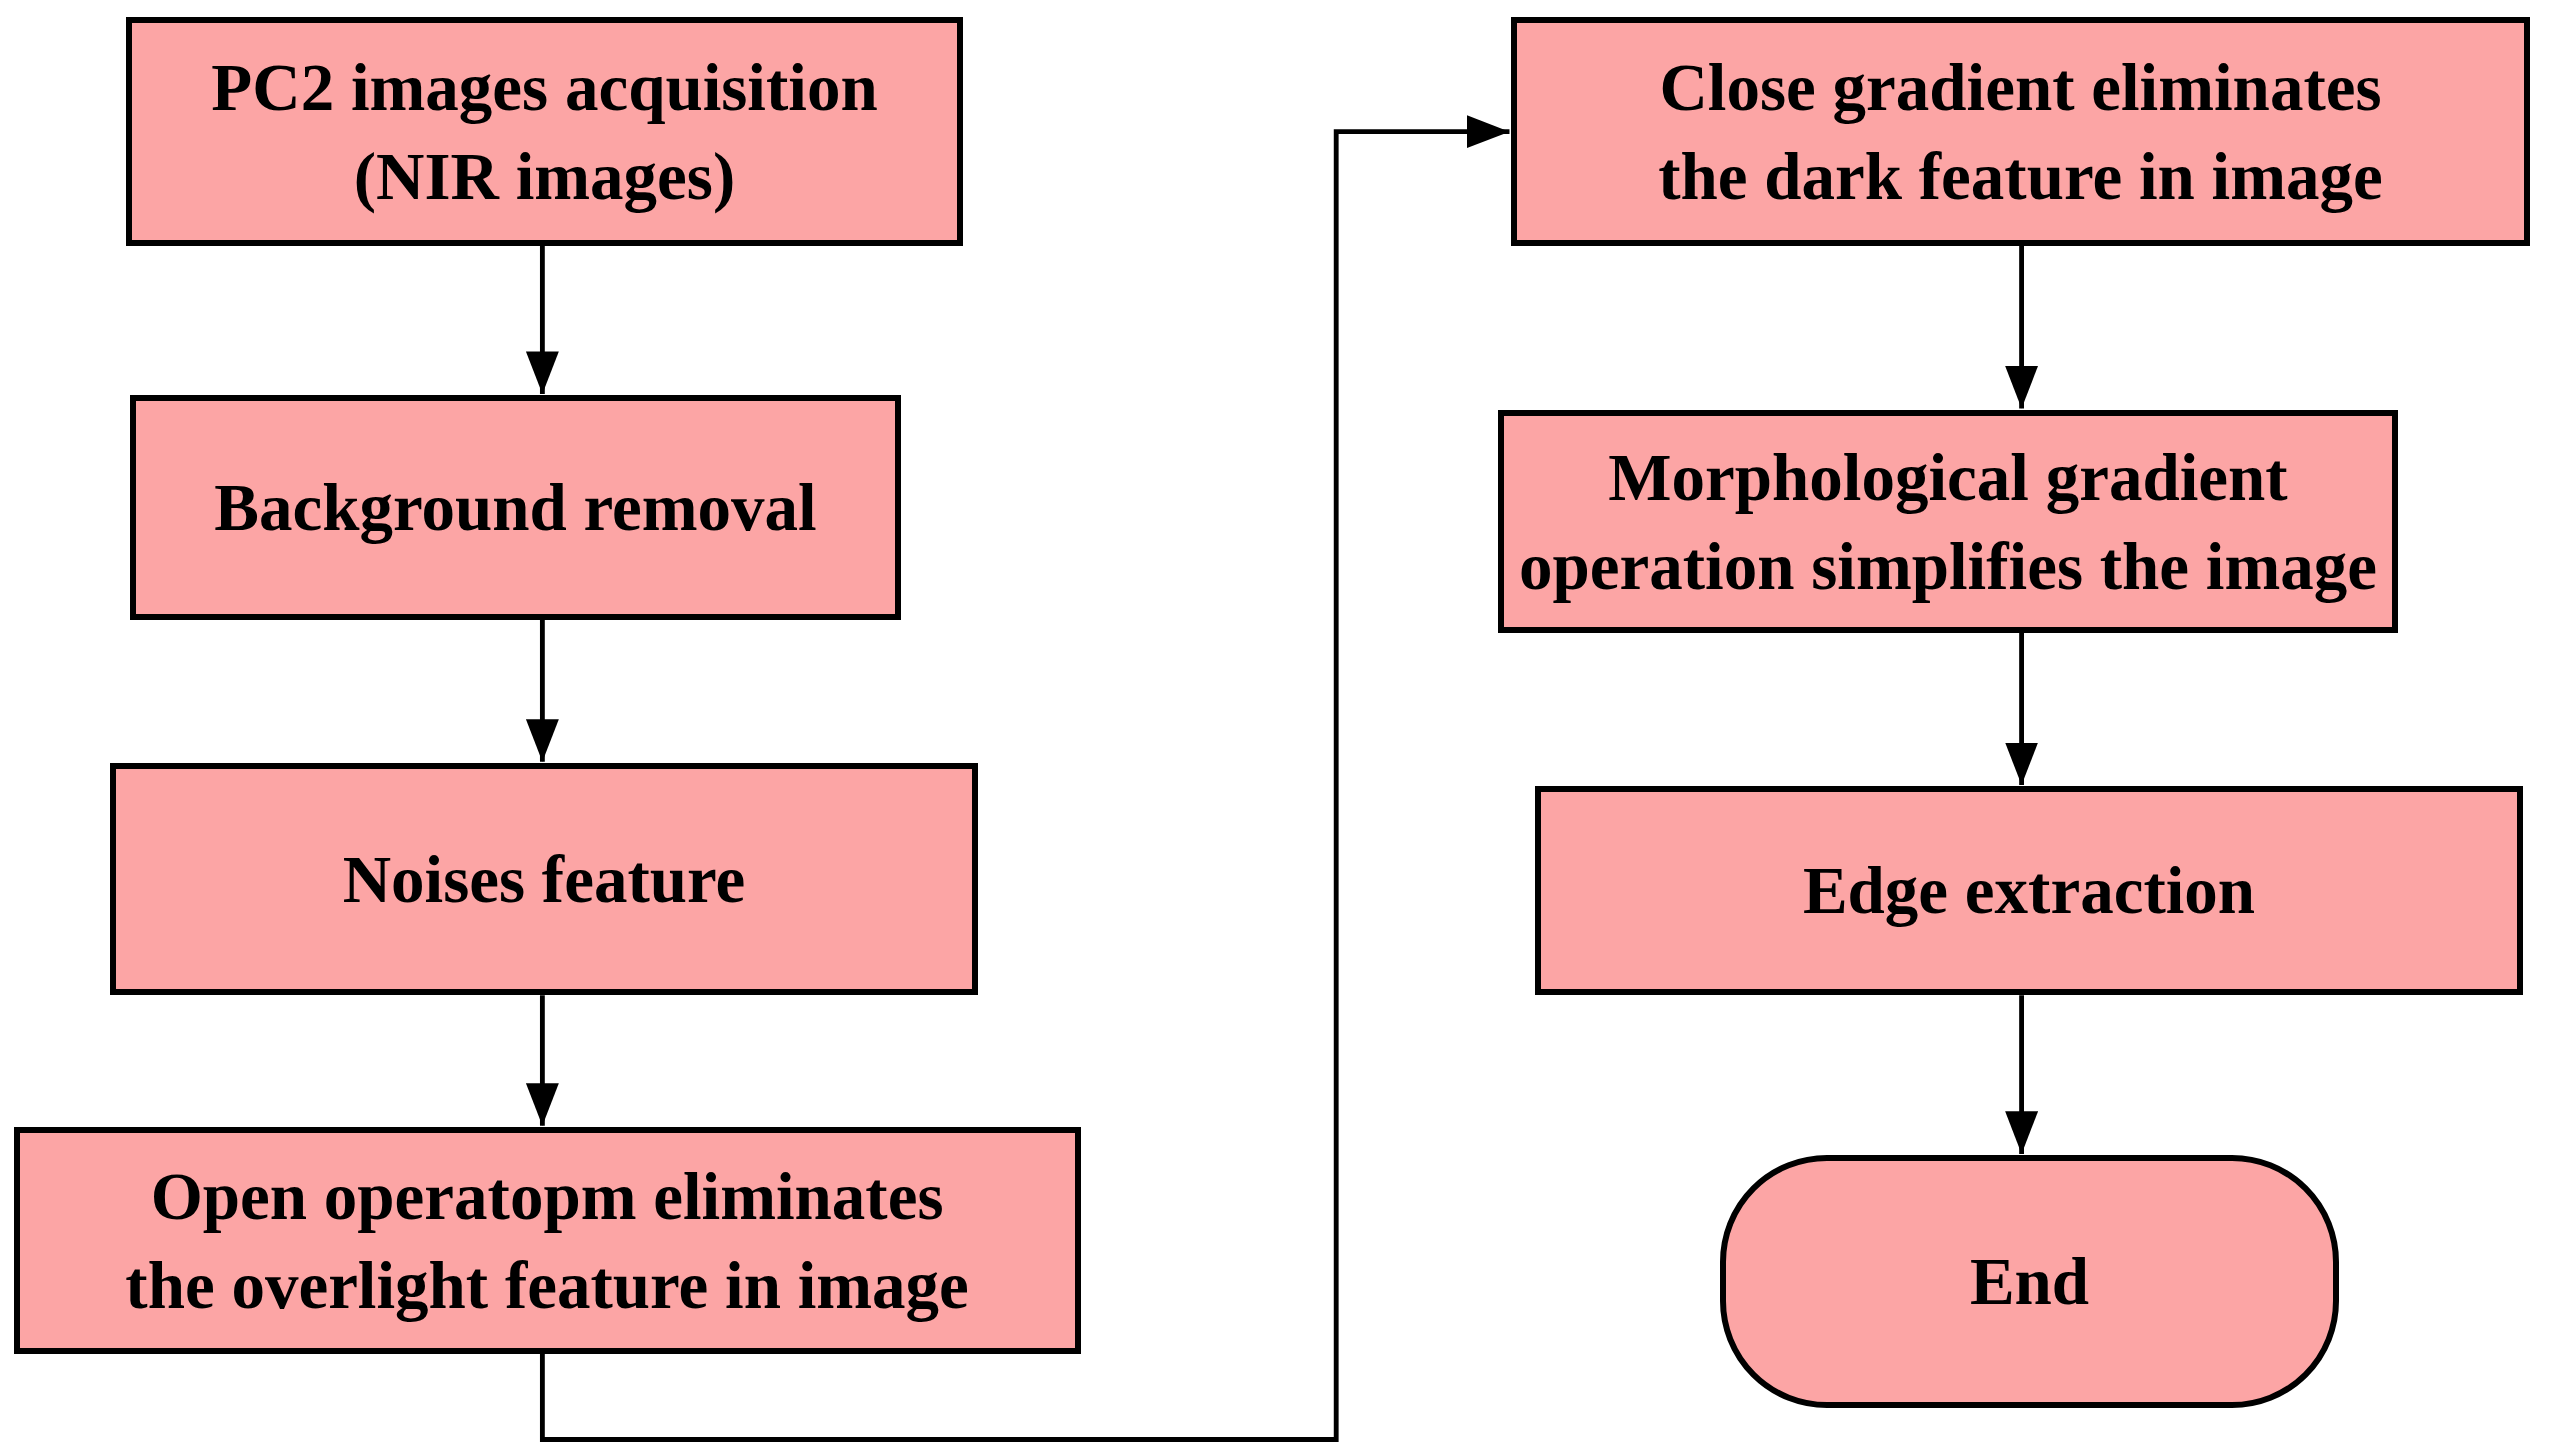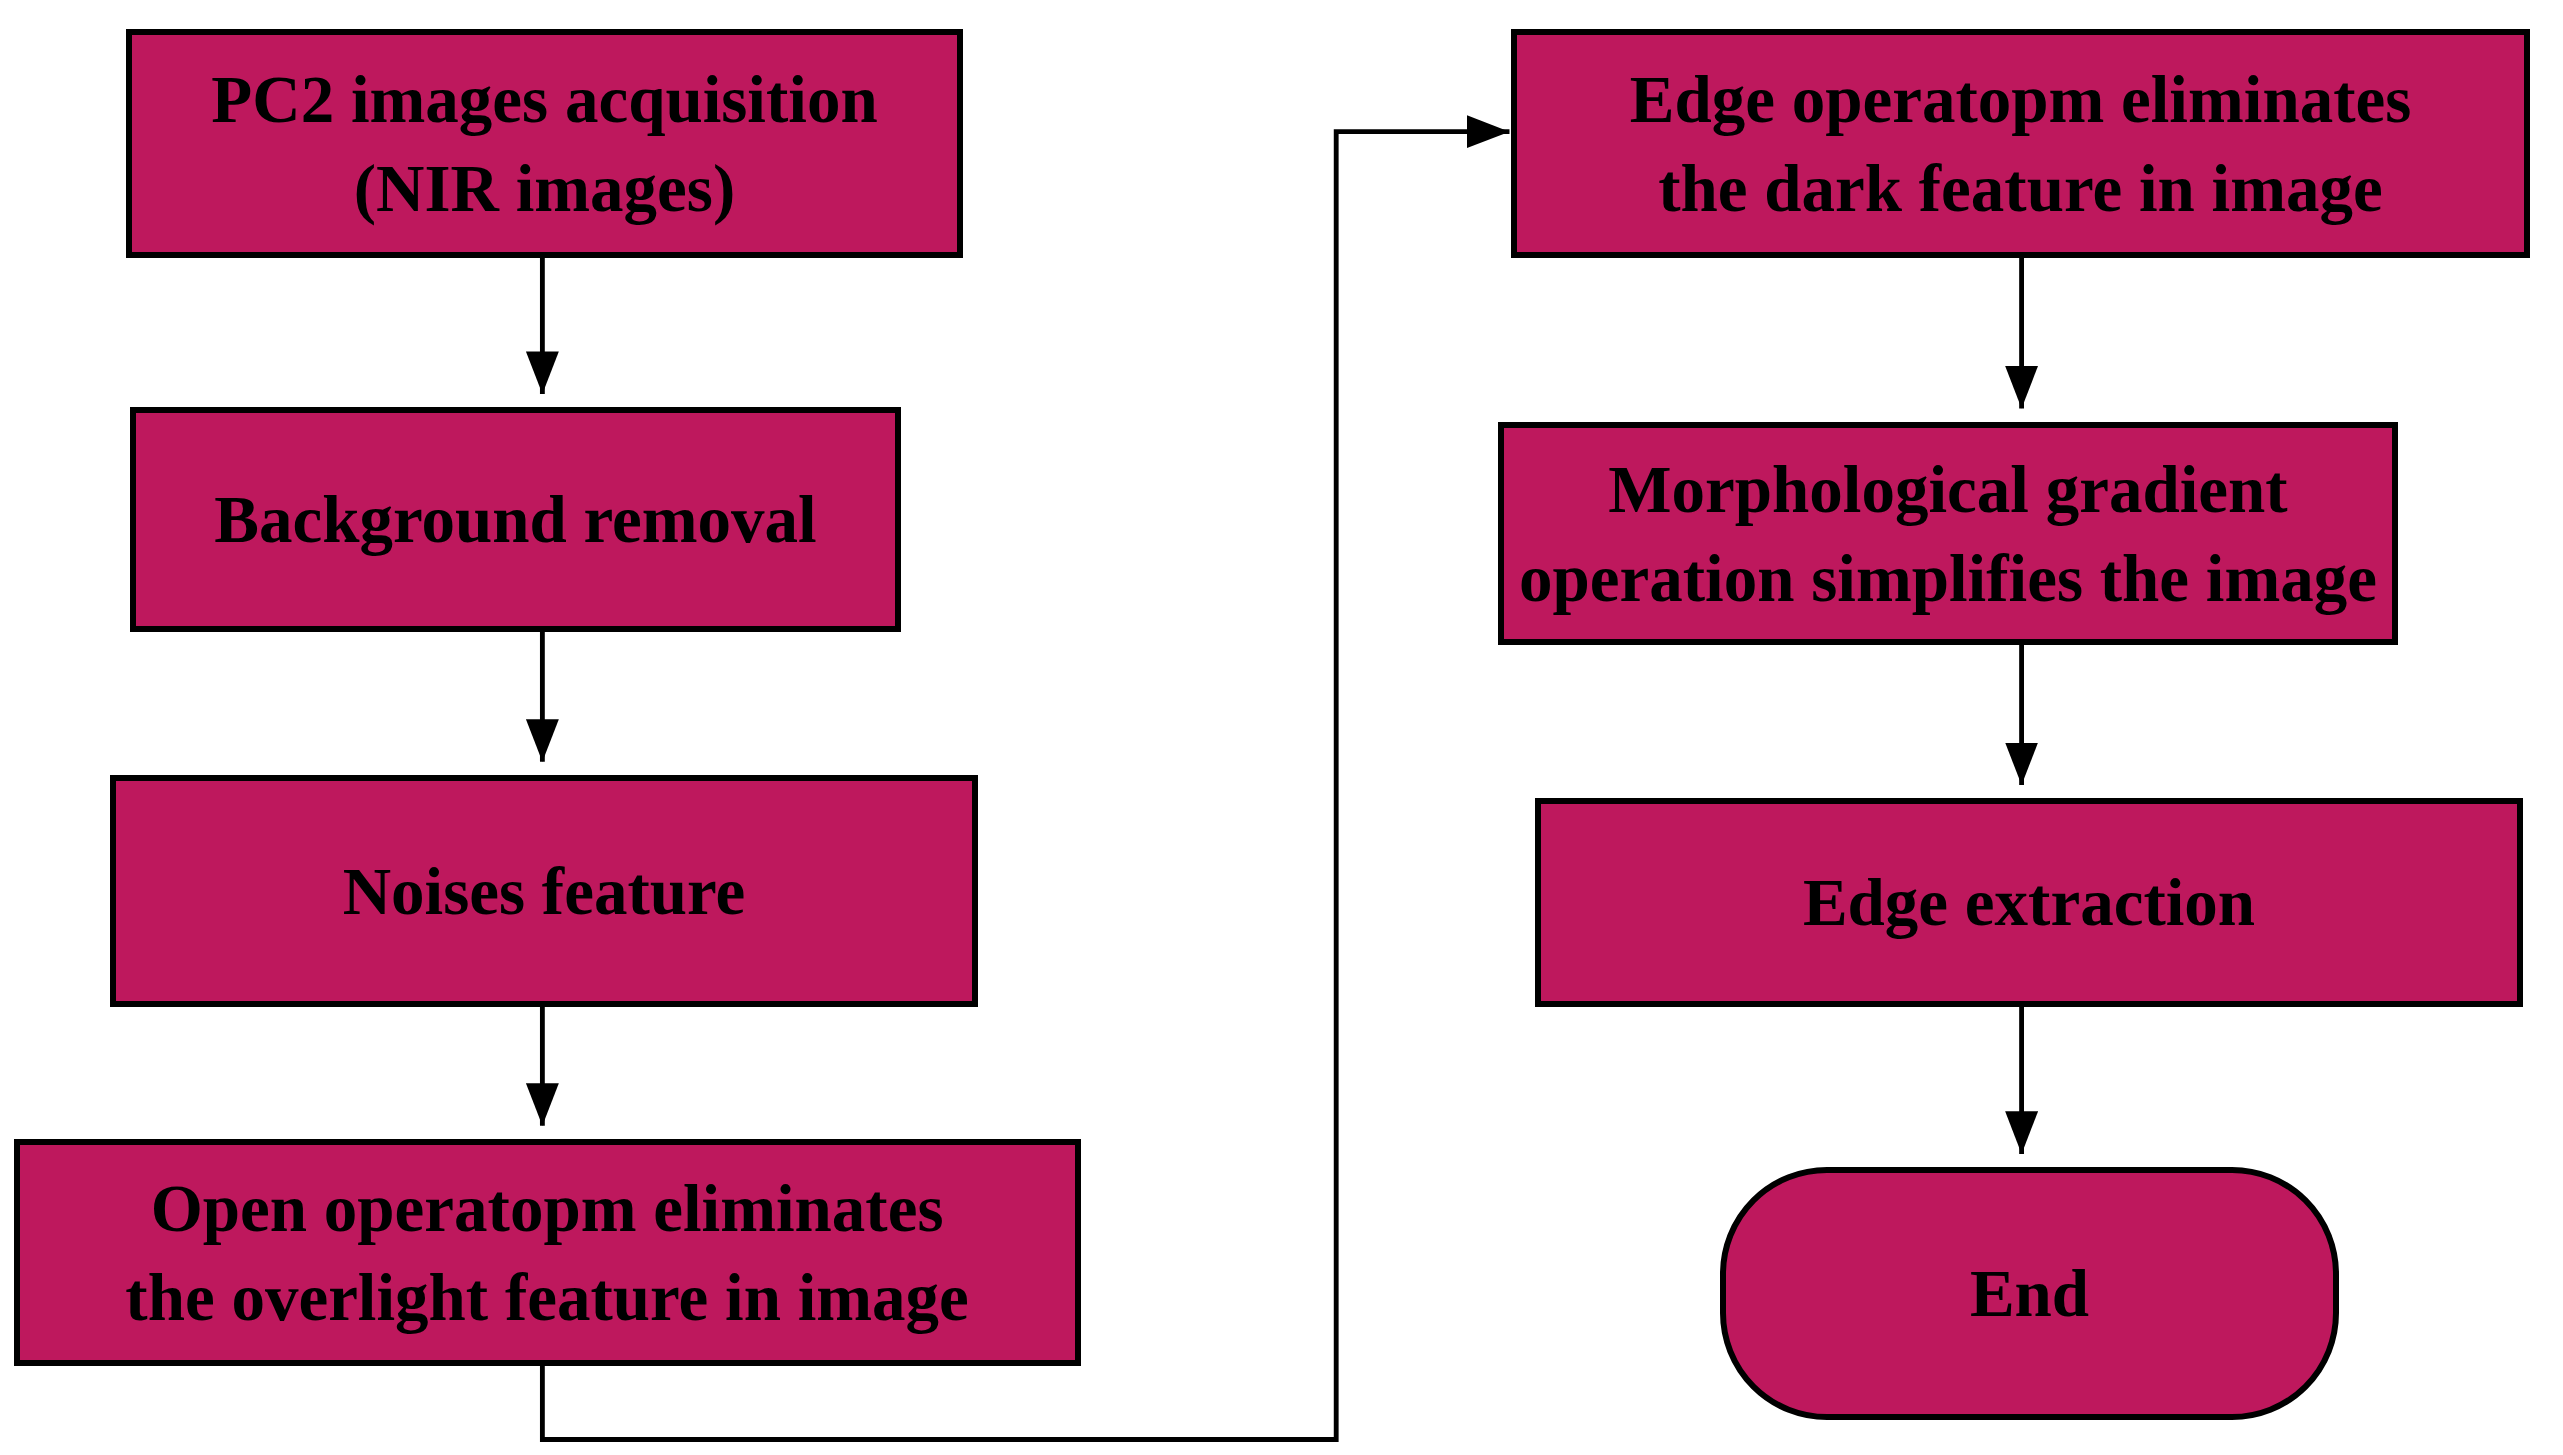--- a/index.html
+++ b/index.html
@@ -18,32 +18,31 @@
   .edges-layer {
     position: absolute;
     left: 0;
     top: 0;
     width: 2563px;
     height: 1455px;
   }
   .node {
     position: absolute;
     box-sizing: border-box;
-    background: #be185d;
+    background: #fca5a5;
     border: 6.8px solid #000000;
     color: #000000;
     display: flex;
     flex-direction: column;
     align-items: center;
     justify-content: center;
     text-align: center;
     font-weight: bold;
     font-size: 67px;
     line-height: 1.32;
-    margin-top: 12px;
   }
   .node span {
     display: block;
     white-space: nowrap;
   }
   .node.rounded {
     border-radius: 107px;
   }
 </style>
 </head>
@@ -78,21 +77,21 @@
   <div class="node" style="left:110px; top:763px; width:868px; height:232px;">
     <span>Noises feature</span>
   </div>
 
   <div class="node" style="left:13.6px; top:1127px; width:1067px; height:227px;">
     <span>Open operatopm eliminates</span>
     <span>the overlight feature in image</span>
   </div>
 
   <div class="node" style="left:1511px; top:17.4px; width:1019px; height:229px;">
-    <span>Edge operatopm eliminates</span>
+    <span>Close gradient eliminates</span>
     <span>the dark feature in image</span>
   </div>
 
   <div class="node" style="left:1498px; top:410px; width:900px; height:223px;">
     <span>Morphological gradient</span>
     <span>operation simplifies the image</span>
   </div>
 
   <div class="node" style="left:1535px; top:786px; width:988px; height:209px;">
     <span>Edge extraction</span>

